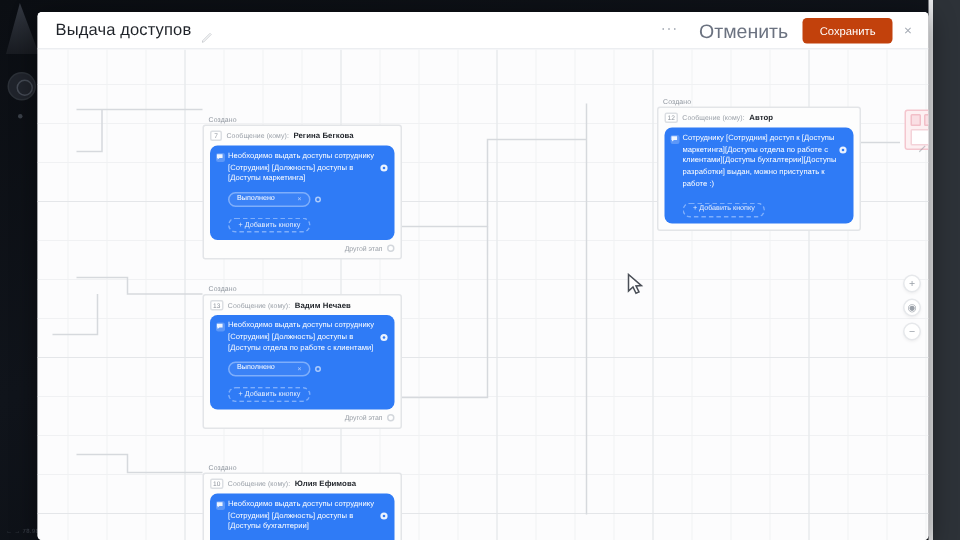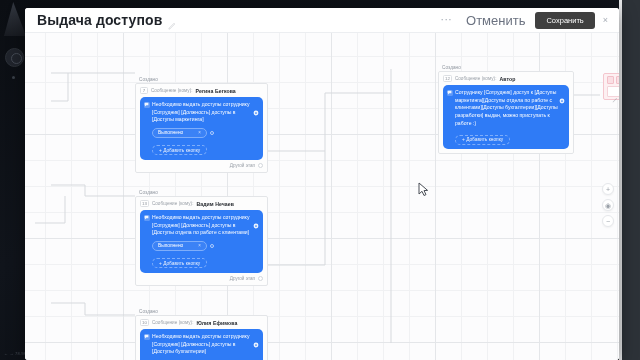--- a/index.html
+++ b/index.html
@@ -66,39 +66,39 @@
   #modal-header {
     position: relative;
     height: 25px;
     background: #ffffff;
     border-bottom: 1px solid #eceef1;
     display: flex; align-items: center;
     padding: 0 6px 0 12px;
     z-index: 20;
   }
   .hdr-title {
-    font-size: 14px; color: #1f2329; font-weight: 700;
+    font-size: 11px; color: #1f2329; font-weight: 400;
     letter-spacing: .1px;
   }
   .hdr-pencil {
     margin-left: 6px; width: 8px; height: 8px;
     opacity: .45;
   }
   .hdr-spacer { flex: 1; }
   .hdr-dots {
     font-size: 10px; color: #9aa1ab; letter-spacing: .5px;
     padding: 0 7px; cursor: pointer; line-height: 1;
   }
   .hdr-cancel {
     font-size: 13px; color: #6b7280; background: none;
     border: none; padding: 3px 7px; cursor: pointer;
     font-family: inherit;
   }
   .hdr-save {
-    font-size: 7.5px; color: #fff; background: #404040;
+    font-size: 7.5px; color: #fff; background: #c2410c;
     border: none; border-radius: 3px;
     padding: 4px 11px; margin-left: 3px; cursor: pointer;
     font-family: inherit;
   }
   .hdr-close {
     font-size: 9px; color: #a7adb6; padding: 0 5px 0 8px;
     cursor: pointer; line-height: 1;
   }
 
   

